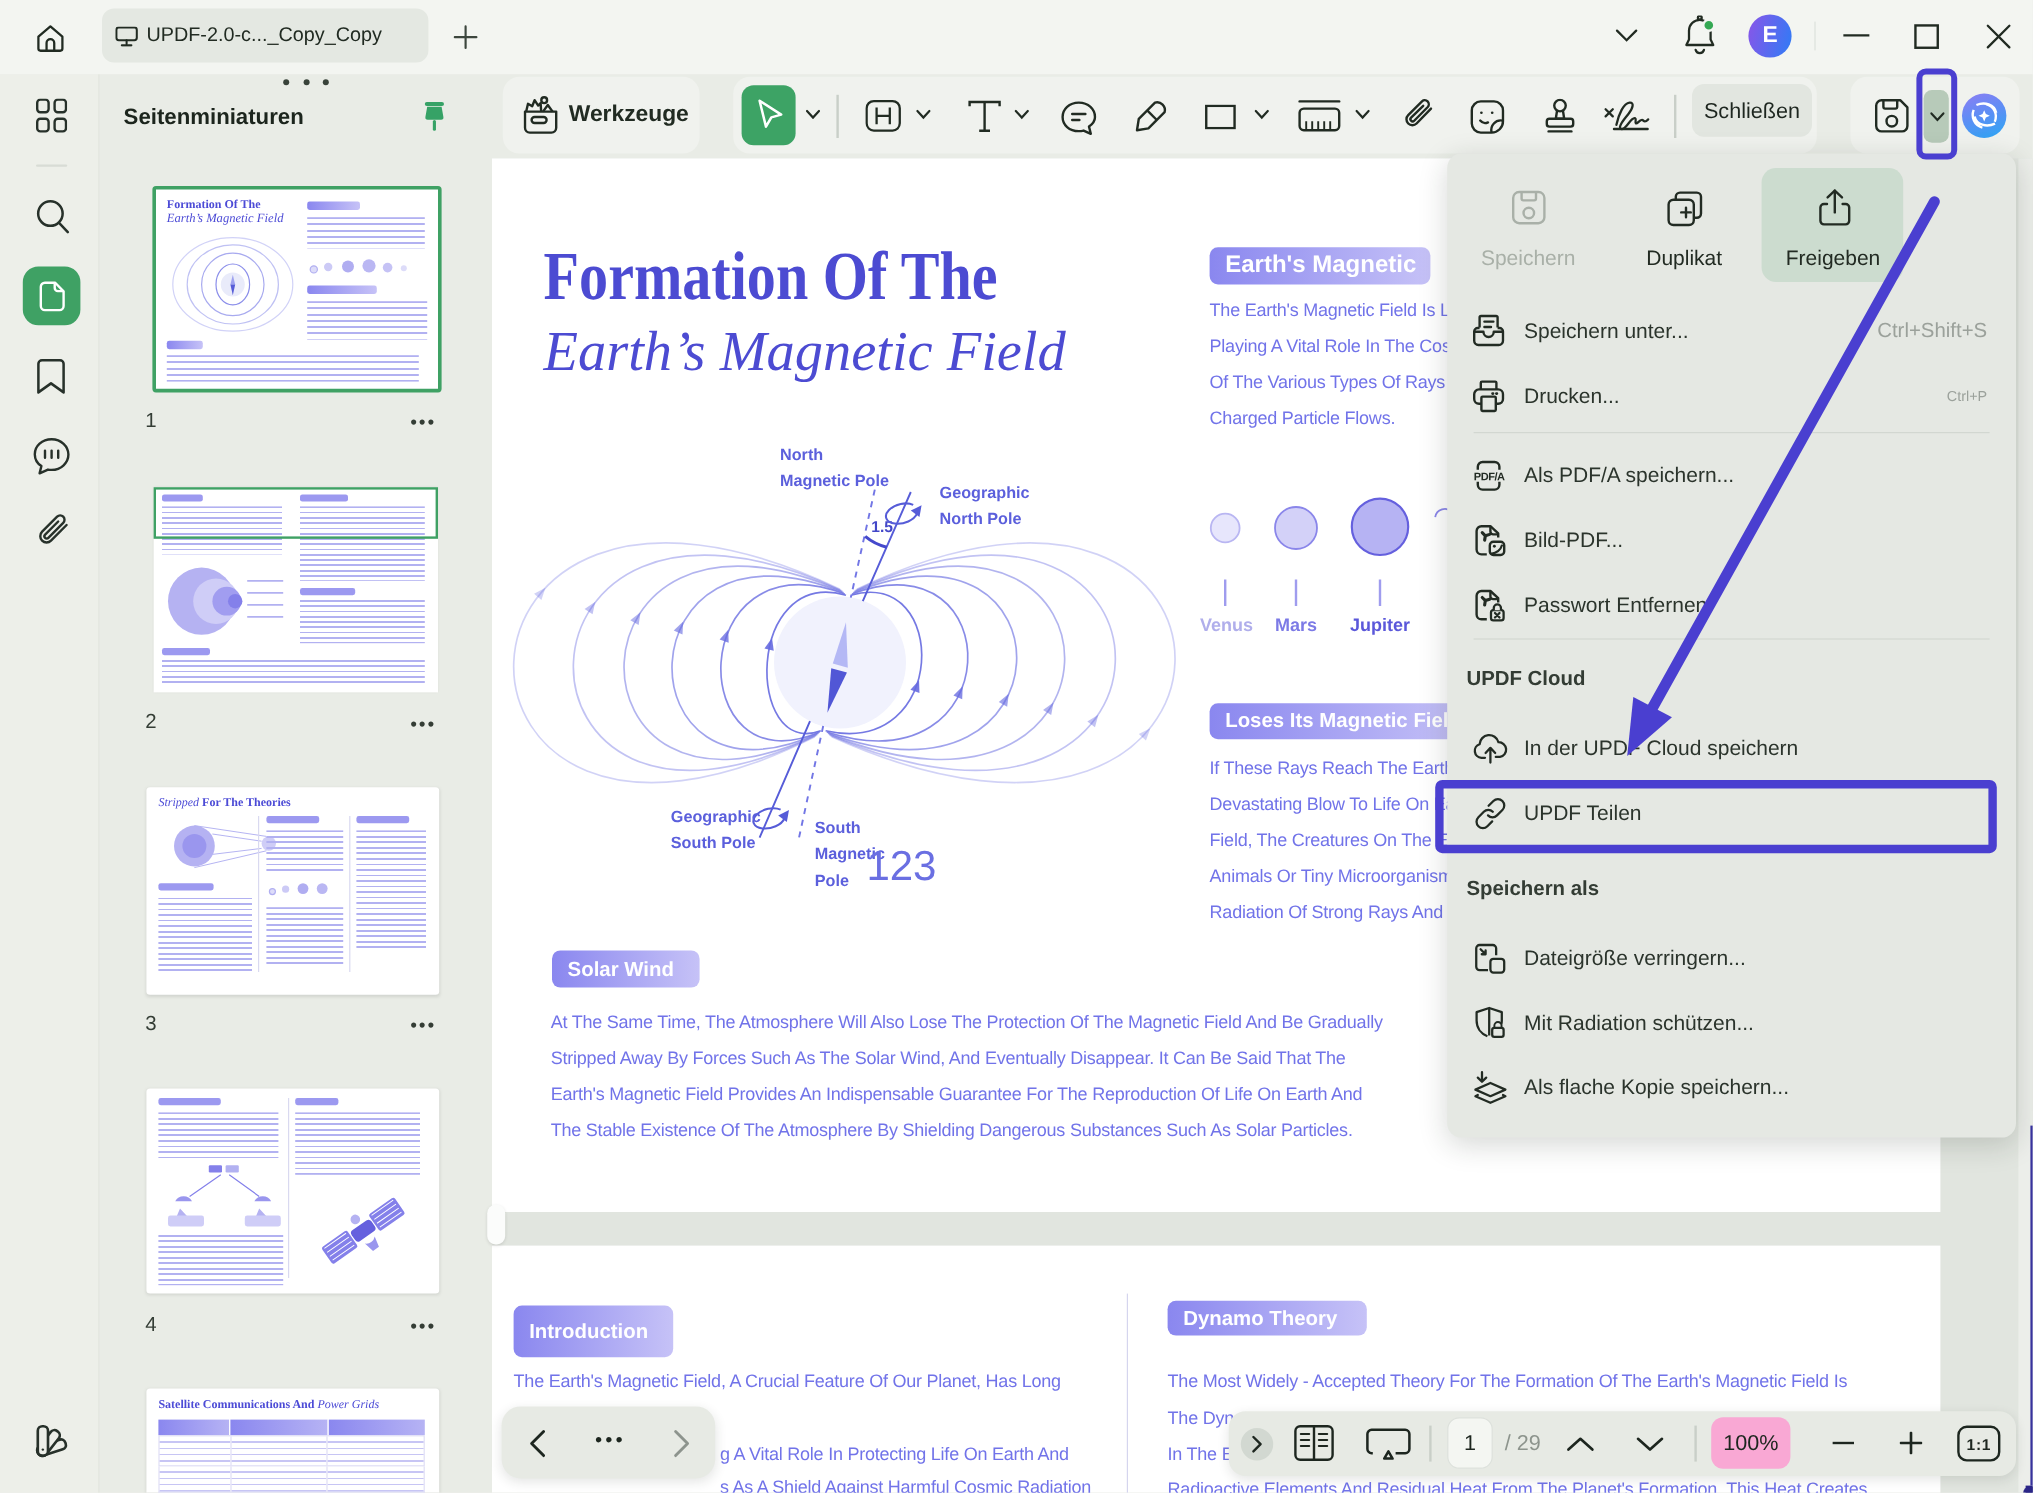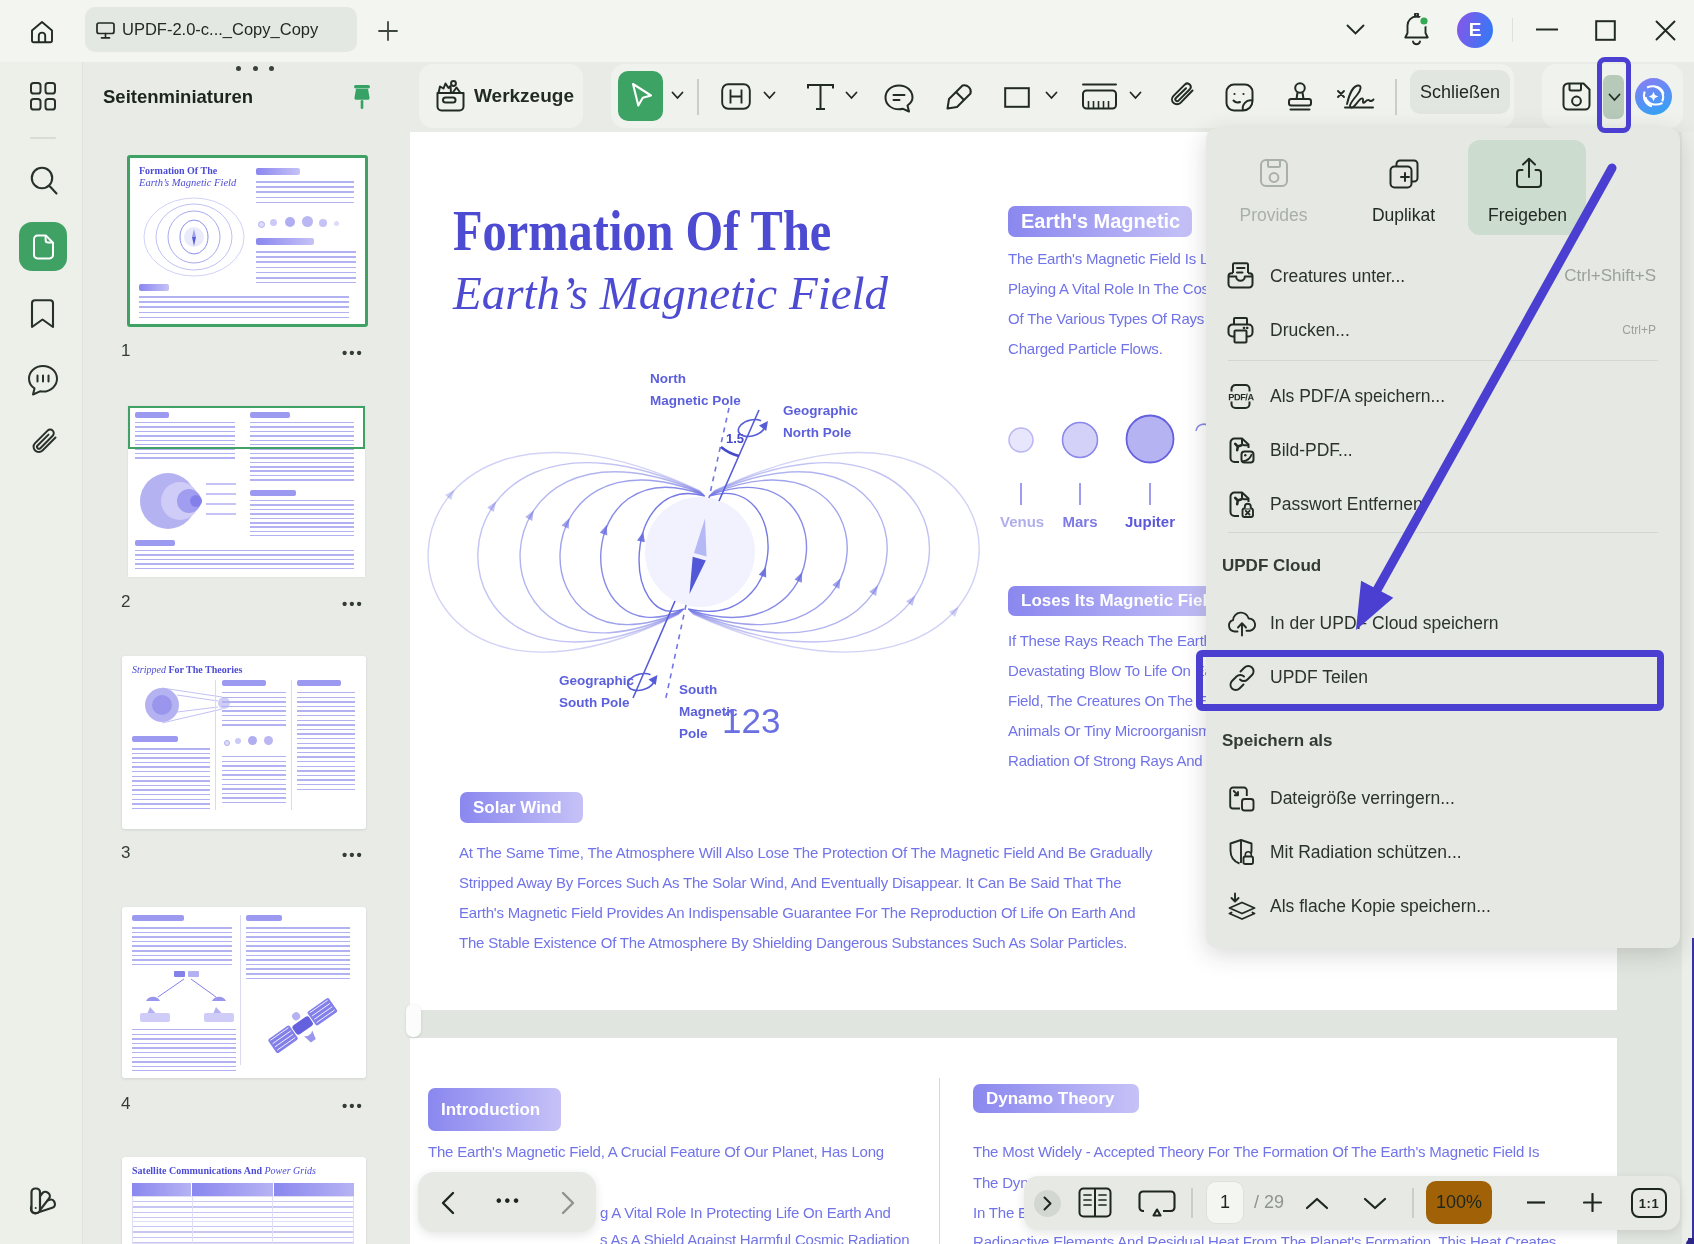--- a/index.html
+++ b/index.html
@@ -458,42 +458,42 @@
   <path d="M18.5 13.8 L19.9 17.1 L23.2 18.5 L19.9 19.9 L18.5 23.2 L17.1 19.9 L13.8 18.5 L17.1 17.1 Z" fill="#ffffff" stroke="none"></path>
 </svg>
 
 <div class="abs" style="left:1206px;top:128px;width:474px;height:820px;border-radius:12px;background:#e5e8e3;box-shadow:0 6px 24px rgba(30,40,30,.18)"></div>
 
 <svg class="abs" style="left:1259px;top:158px" width="30" height="30" viewBox="0 0 30 30" fill="none" stroke="#a9b0a8" stroke-width="2">
   <path d="M2 7 a5 5 0 0 1 5 -5 H23 a5 5 0 0 1 5 5 V23 a5 5 0 0 1 -5 5 H7 a5 5 0 0 1 -5 -5 Z" stroke-linejoin="round"></path>
   <path d="M9 2.2 V7.5 a1.5 1.5 0 0 0 1.5 1.5 h9 a1.5 1.5 0 0 0 1.5 -1.5 V2.2"></path>
   <circle cx="15" cy="19.5" r="4.4"></circle>
 </svg>
-<div class="abs" style="left:1206px;top:205px;width:135px;text-align:center;font-size:17.5px;color:#a9b0a8">Provides</div>
+<div class="abs" style="left:1206px;top:205px;width:135px;text-align:center;font-size:17.5px;color:#a9b0a8">Speichern</div>
 <svg class="abs" style="left:1388px;top:158px" width="32" height="32" viewBox="0 0 32 32" fill="none" stroke="#222b23" stroke-width="2">
   <path d="M8.5 9 V6 a3.5 3.5 0 0 1 3.5 -3.5 H26 A3.5 3.5 0 0 1 29.5 6 V20 a3.5 3.5 0 0 1 -3.5 3.5 h-3"></path>
   <rect x="2.5" y="8.5" width="21" height="21" rx="4"></rect>
   <path d="M13 19 h8 M17 15 v8" stroke-linecap="round"></path>
 </svg>
 <div class="abs" style="left:1336px;top:205px;width:135px;text-align:center;font-size:17.5px;color:#222b23">Duplikat</div>
 <div class="abs" style="left:1468px;top:140px;width:118px;height:95px;border-radius:12px;background:#ccdccf"></div>
 <svg class="abs" style="left:1512px;top:156px" width="34" height="34" viewBox="0 0 34 34" fill="none" stroke="#222b23" stroke-width="2" stroke-linecap="round" stroke-linejoin="round">
   <path d="M17 3 V21"></path>
   <path d="M11 8.5 L17 2.8 L23 8.5"></path>
   <path d="M10.5 14 H8 a3 3 0 0 0 -3 3 V28 a3 3 0 0 0 3 3 H26 a3 3 0 0 0 3 -3 V17 a3 3 0 0 0 -3 -3 h-2.5"></path>
 </svg>
 <div class="abs" style="left:1460px;top:205px;width:135px;text-align:center;font-size:17.5px;color:#222b23">Freigeben</div>
 
 <svg class="abs" style="left:1227px;top:261px" width="27" height="29" viewBox="0 0 27 29" fill="none" stroke="#222b23" stroke-width="2" stroke-linejoin="round">
   <path d="M6 12 V3.5 a1.2 1.2 0 0 1 1.2 -1.2 H19.8 a1.2 1.2 0 0 1 1.2 1.2 V12"></path>
   <path d="M10 7 h7.5 M10 11.5 h5.5" stroke-linecap="round"></path>
   <path d="M6 12.3 H4.5 a3 3 0 0 0 -3 3 V23 a3.5 3.5 0 0 0 3.5 3.5 h17 A3.5 3.5 0 0 0 25.5 23 V15.3 a3 3 0 0 0 -3 -3 H21"></path>
   <path d="M1.5 15.5 H9.2 a4.3 4.3 0 0 0 8.6 0 H25.5"></path>
 </svg>
-<div class="mi" style="left:1270px;top:261px">Creatures unter...</div>
+<div class="mi" style="left:1270px;top:261px">Speichern unter...</div>
 <div class="mi" style="left:1490px;top:261px;width:166px;justify-content:flex-end;color:#9ba19b;font-size:17px">Ctrl+Shift+S</div>
 <svg class="abs" style="left:1227px;top:316px" width="27" height="29" viewBox="0 0 27 29" fill="none" stroke="#222b23" stroke-width="2" stroke-linejoin="round">
   <path d="M7 8.5 V3 a1 1 0 0 1 1 -1 H19 a1 1 0 0 1 1 1 V8.5"></path>
   <path d="M7.5 20.5 H5.5 A4 4 0 0 1 1.5 16.5 V12.5 A4 4 0 0 1 5.5 8.5 H21.5 A4 4 0 0 1 25.5 12.5 V16.5 A4 4 0 0 1 21.5 20.5 H19.5"></path>
   <path d="M7.5 15.5 a1 1 0 0 1 1 -1 H18.5 a1 1 0 0 1 1 1 V25.5 a1 1 0 0 1 -1 1 H8.5 a1 1 0 0 1 -1 -1 Z"></path>
   <path d="M16.8 12 h.4 M20 12 h.4" stroke-linecap="round" stroke-width="2.3"></path>
 </svg>
 <div class="mi" style="left:1270px;top:315px">Drucken...</div>
 <div class="mi" style="left:1490px;top:315px;width:166px;justify-content:flex-end;color:#9ba19b;font-size:12px">Ctrl+P</div>
 <div class="abs" style="left:1228px;top:360px;width:430px;height:1px;background:#d2d7d1"></div>
@@ -587,21 +587,21 @@
 <div class="abs" style="left:1191px;top:1188px;width:1.5px;height:30px;background:#c9cfc8"></div>
 <div class="abs" style="left:1206px;top:1181px;width:38px;height:43px;border-radius:10px;background:#f4f6f2;border:1px solid #dde1dc;box-sizing:border-box;display:flex;align-items:center;justify-content:center;font-size:18px;color:#1d261f">1</div>
 <div class="abs" style="left:1254px;top:1192px;font-size:18px;color:#8d948d">/ 29</div>
 <svg class="abs" style="left:1305px;top:1197px" width="24" height="13" viewBox="0 0 24 13" fill="none" stroke="#1d261f" stroke-width="2.2" stroke-linecap="round" stroke-linejoin="round">
     <path d="M2 11 L12 2 L22 11"></path>
   </svg>
 <svg class="abs" style="left:1363px;top:1197px" width="24" height="13" viewBox="0 0 24 13" fill="none" stroke="#1d261f" stroke-width="2.2" stroke-linecap="round" stroke-linejoin="round">
     <path d="M2 2 L12 11 L22 2"></path>
   </svg>
 <div class="abs" style="left:1412px;top:1188px;width:1.5px;height:30px;background:#c9cfc8"></div>
-<div class="abs" style="left:1426px;top:1181px;width:66px;height:43px;border-radius:10px;background:#a16207;display:flex;align-items:center;justify-content:center;font-size:18px;color:#1d261f">100%</div>
+<div class="abs" style="left:1426px;top:1181px;width:66px;height:43px;border-radius:10px;background:#f9a8d4;display:flex;align-items:center;justify-content:center;font-size:18px;color:#1d261f">100%</div>
 <svg class="abs" style="left:1527px;top:1201px" width="18" height="3" viewBox="0 0 18 3">
     <path d="M0 1.5 H18" stroke="#1d261f" stroke-width="2.2"></path>
   </svg>
 <svg class="abs" style="left:1583px;top:1193px" width="19" height="19" viewBox="0 0 19 19" stroke="#1d261f" stroke-width="2.2" stroke-linecap="round">
     <path d="M9.5 1 V18 M1 9.5 H18"></path>
   </svg>
 <div class="abs" style="left:1631px;top:1188px;width:36px;height:30px;border-radius:8px;border:2px solid #1d261f;box-sizing:border-box;display:flex;align-items:center;justify-content:center;font-size:13px;font-weight:bold;color:#1d261f;letter-spacing:.5px">1:1</div>
 <div class="abs" style="left:1688px;top:1238px;width:6px;height:6px;background:#2b2687"></div>
 
 <div class="abs" style="left:406px;top:1004px;width:15px;height:33px;border-radius:7px;background:#fbfcfb;box-shadow:0 1px 3px rgba(0,0,0,.12)"></div>

